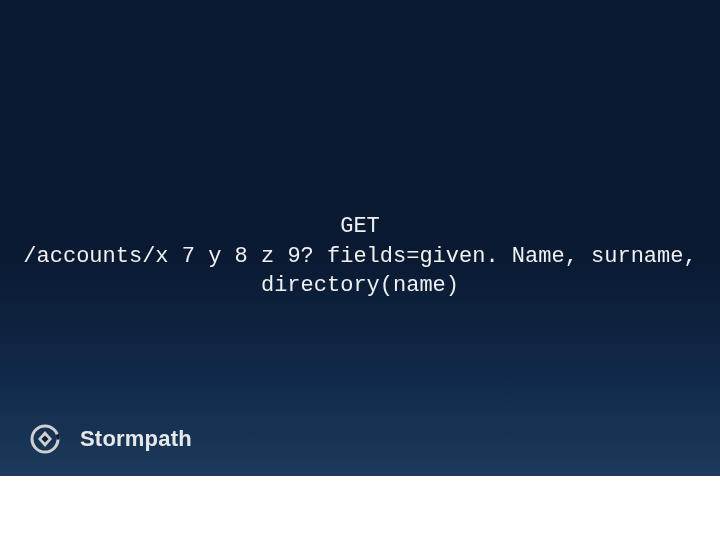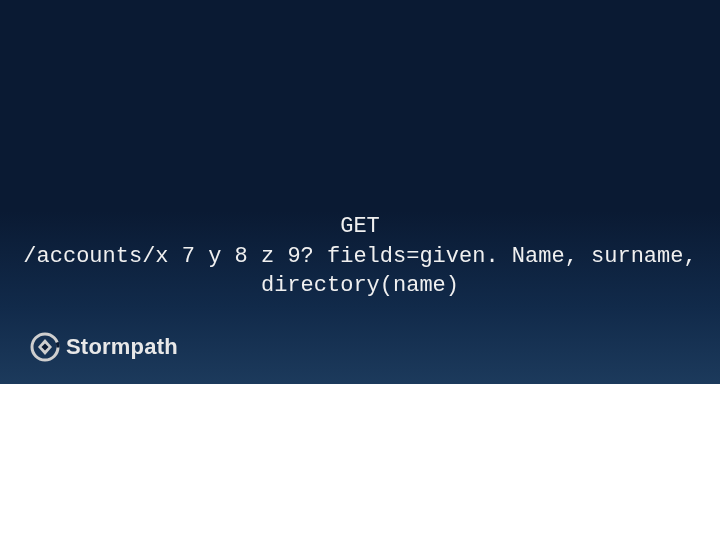--- a/index.html
+++ b/index.html
@@ -4,21 +4,21 @@
 <style>
   html, body {
     margin: 0;
     padding: 0;
     width: 720px;
     height: 540px;
     overflow: hidden;
   }
   .slide {
     width: 720px;
-    height: 384px;
+    height: 476px;
     background: linear-gradient(to bottom, #0a1a33 0%, #0a1a33 55%, #112a4a 80%, #1c3a5c 100%);
     position: relative;
     font-family: sans-serif;
   }
   .code-block {
     position: absolute;
     top: 212px;
     left: 0;
     width: 100%;
     text-align: center;
@@ -41,21 +41,21 @@
     color: #ffffff;
     font-size: 19px;
     font-family: Calibri, Arial, sans-serif;
   }
   .learn-more .link {
     text-decoration: underline;
   }
   .brand {
     display: flex;
     align-items: center;
-    gap: 6px;
+    gap: 20px;
   }
   .brand-icon svg {
     display: block;
   }
   .brand-name {
     color: #e8e8e8;
     font-weight: 700;
     font-size: 22px;
     font-family: Arial, sans-serif;
     letter-spacing: 0.2px;

